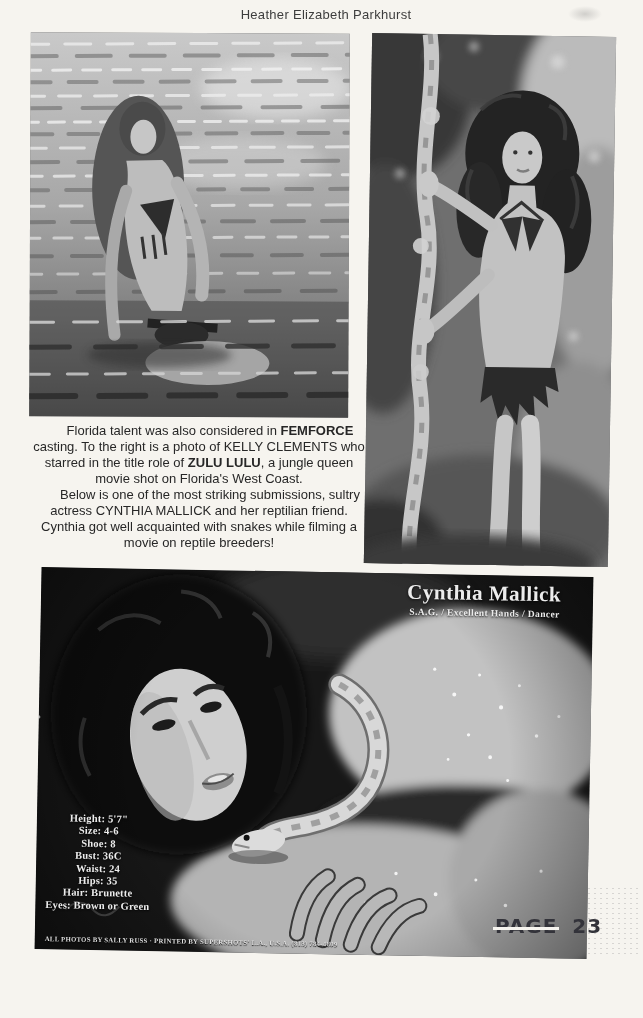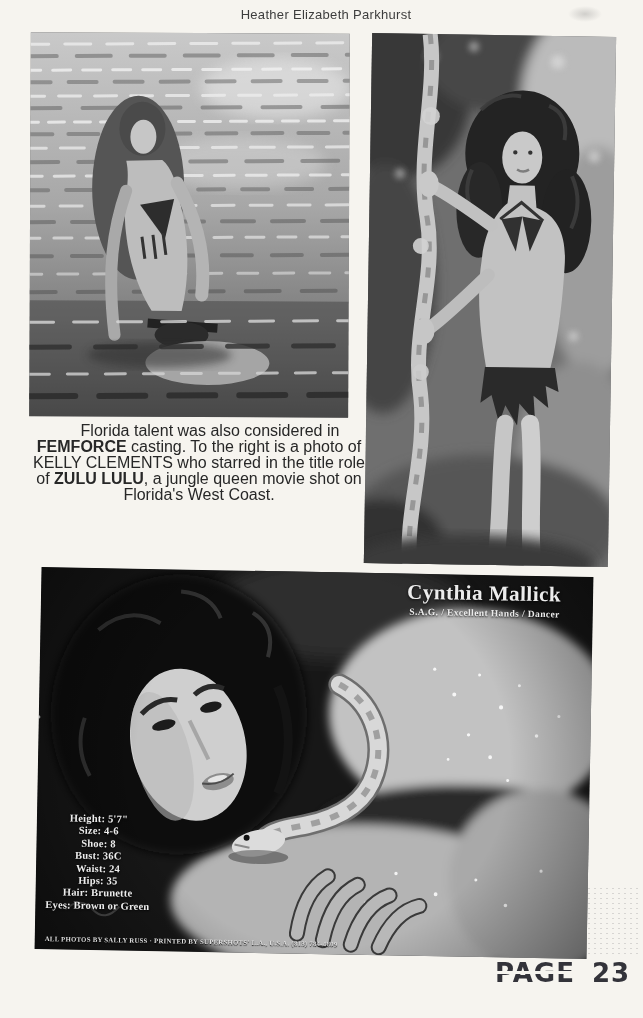--- a/index.html
+++ b/index.html
@@ -16,21 +16,21 @@
     position:absolute;left:568px;top:6px;width:34px;height:16px;
     background:radial-gradient(closest-side,rgba(110,110,110,.28),transparent);
   }
   .photo{position:absolute;overflow:hidden;background:#777;}
   .photo svg{display:block;width:100%;height:100%;}
   .photo-top-left{left:30px;top:33px;width:319px;height:384px;transform:rotate(.25deg);}
   .photo-top-right{left:368px;top:35px;width:244px;height:530px;transform:rotate(.9deg);}
   .photo-bottom{left:38px;top:572px;width:552px;height:382px;transform:rotate(1.05deg);}
   .article{
     position:absolute;left:30px;top:423px;width:338px;
-    font-size:16px;line-height:16px;color:#272727;
+    font-size:13px;line-height:16px;color:#272727;
   }
   .article p{margin:0;text-indent:22px;}
   .article .b{font-weight:bold;}
   .overlay{position:absolute;color:#ececec;font-family:"Liberation Serif",serif;font-weight:bold;}
   .photo-title{
     top:6px;right:32px;font-size:21px;letter-spacing:.5px;
     text-shadow:0 1px 3px rgba(0,0,0,.85);white-space:nowrap;
   }
   .photo-subtitle{
     top:33px;right:33px;font-size:9.5px;letter-spacing:.4px;
@@ -41,23 +41,23 @@
   .credit{
     bottom:7px;left:10px;font-size:6.8px;letter-spacing:.25px;color:#dedede;
     text-shadow:0 1px 1px rgba(0,0,0,.9);white-space:nowrap;
   }
   .scan-noise{
     position:absolute;left:586px;top:886px;width:52px;height:68px;opacity:.3;
     background-image:radial-gradient(#8d8d8d 1px,transparent 1.2px);
     background-size:6px 5px;
   }
   .page-footer{
-    position:absolute;left:495px;top:958px;
+    position:absolute;left:495px;top:914px;
     font-family:"DejaVu Sans","Liberation Sans",sans-serif;
-    font-weight:bold;font-size:26px;color:#33333a;letter-spacing:1px;
+    font-weight:bold;font-size:20px;color:#33333a;letter-spacing:1px;
     white-space:nowrap;
   }
   .page-footer .stencil{position:relative;display:inline-block;}
   .page-footer .stencil::after{
     content:"";position:absolute;left:-2px;right:-2px;top:13px;height:3px;
     background:#f6f4ef;
   }
   .page-footer .pagenum{margin-left:7px;}
 </style>
 </head>
@@ -192,20 +192,21 @@
         <path d="M118,332 L188,332 L192,356 L179,350 L182,372 L167,360 L169,386 L153,368 L151,390 L139,370 L133,388 L125,360 L114,368 Z" fill="#2a2a2a"></path>
         <path d="M139,388 C134,432 137,480 132,524" stroke="#c6c6c6" stroke-width="17" fill="none" stroke-linecap="round"></path>
         <path d="M164,388 C169,432 164,482 168,526" stroke="#cecece" stroke-width="18" fill="none" stroke-linecap="round"></path>
       </g>
       <ellipse cx="110" cy="528" rx="120" ry="28" fill="#3a3a3a" filter="url(#bl6)"></ellipse>
     </svg>
   </div>
 
   <div class="article">
     <p><span>Florida talent was also considered in </span><span class="b">FEMFORCE</span><span> casting. To the right is a photo of KELLY CLEMENTS who starred in the title role of </span><span class="b">ZULU LULU</span><span>, a jungle queen movie shot on Florida's West Coast.</span></p>
+    <p>Below is one of the most striking submissions, sultry actress CYNTHIA MALLICK and her reptilian friend. Cynthia got well acquainted with snakes while filming a movie on reptile breeders!</p>
   </div>
 
   <div class="photo photo-bottom" title="black-and-white photo of Cynthia Mallick with a pale snake draped over her shoulder">
     <svg viewBox="0 0 552 382">
       <defs>
         <filter id="bl5">
             <feGaussianBlur stdDeviation="5"></feGaussianBlur>
           </filter>
         <filter id="bl9">
             <feGaussianBlur stdDeviation="9"></feGaussianBlur>

